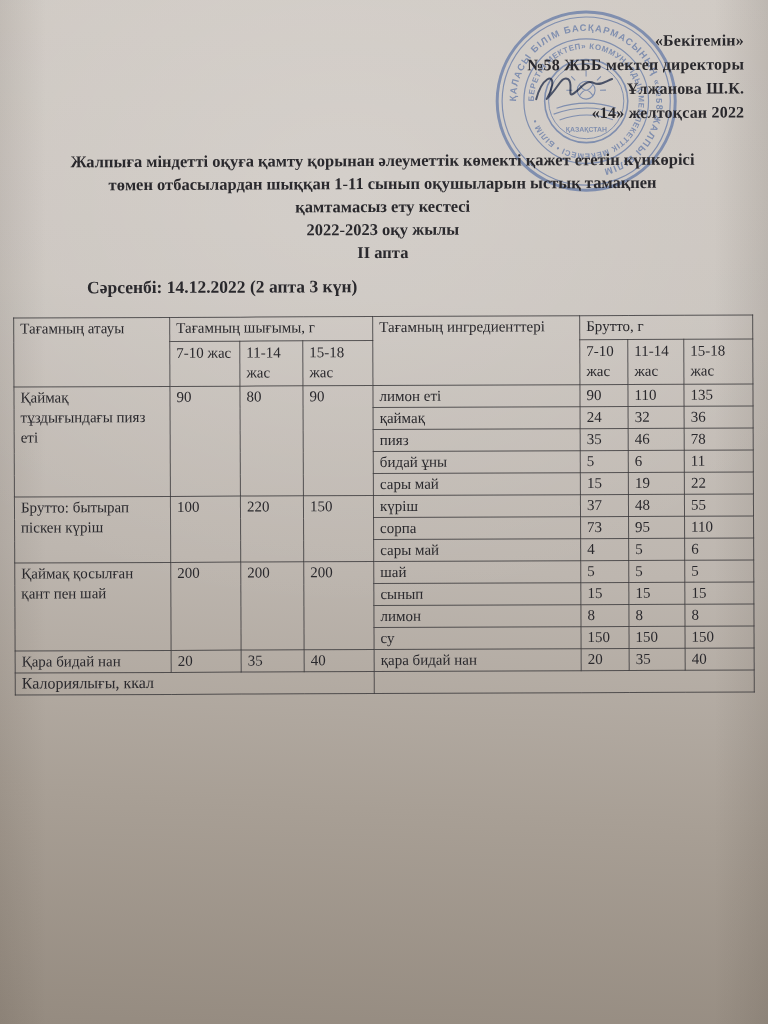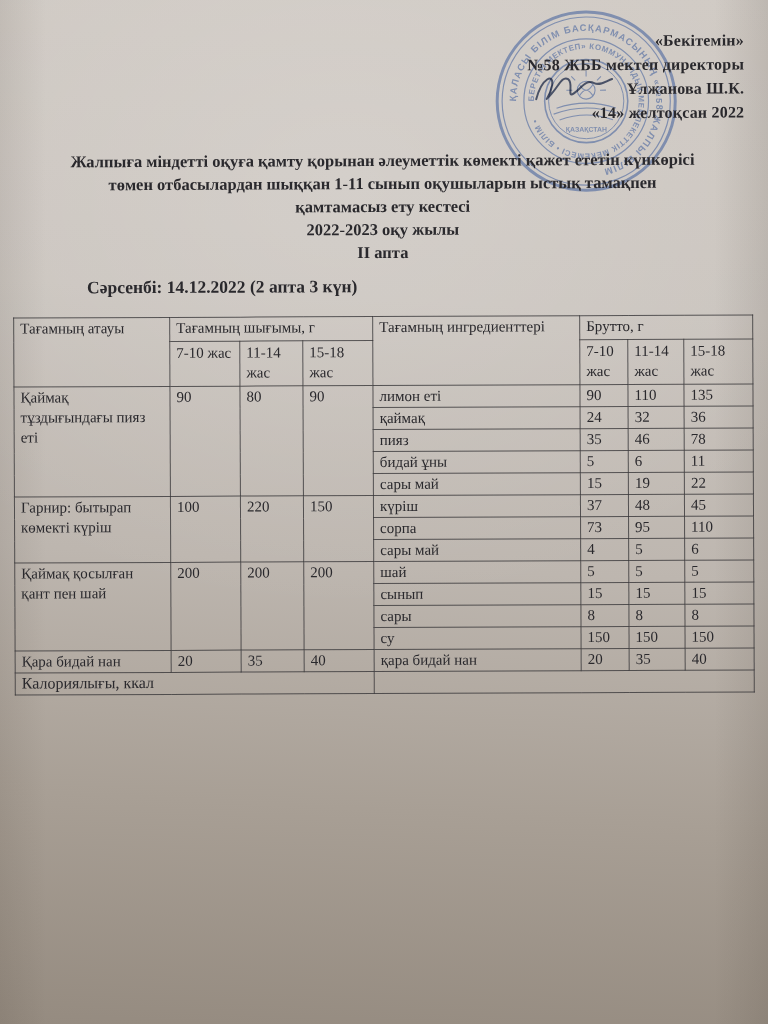--- a/index.html
+++ b/index.html
@@ -168,28 +168,28 @@
         <td>11</td>
       </tr>
       <tr>
         <td>сары май</td>
         <td>15</td>
         <td>19</td>
         <td>22</td>
       </tr>
 
       <tr>
-        <td rowspan="3" class="v-top">Гарнир: бытырап көмекті күріш</td>
+        <td rowspan="3" class="v-top">Брутто: бытырап піскен күріш</td>
         <td rowspan="3" class="v-top">100</td>
         <td rowspan="3" class="v-top">220</td>
         <td rowspan="3" class="v-top">150</td>
         <td>күріш</td>
         <td>37</td>
         <td>48</td>
-        <td>45</td>
+        <td>55</td>
       </tr>
       <tr>
         <td>сорпа</td>
         <td>73</td>
         <td>95</td>
         <td>110</td>
       </tr>
       <tr>
         <td>сары май</td>
         <td>4</td>
@@ -207,21 +207,21 @@
         <td>5</td>
         <td>5</td>
       </tr>
       <tr>
         <td>сынып</td>
         <td>15</td>
         <td>15</td>
         <td>15</td>
       </tr>
       <tr>
-        <td>сары</td>
+        <td>лимон</td>
         <td>8</td>
         <td>8</td>
         <td>8</td>
       </tr>
       <tr>
         <td>су</td>
         <td>150</td>
         <td>150</td>
         <td>150</td>
       </tr>

